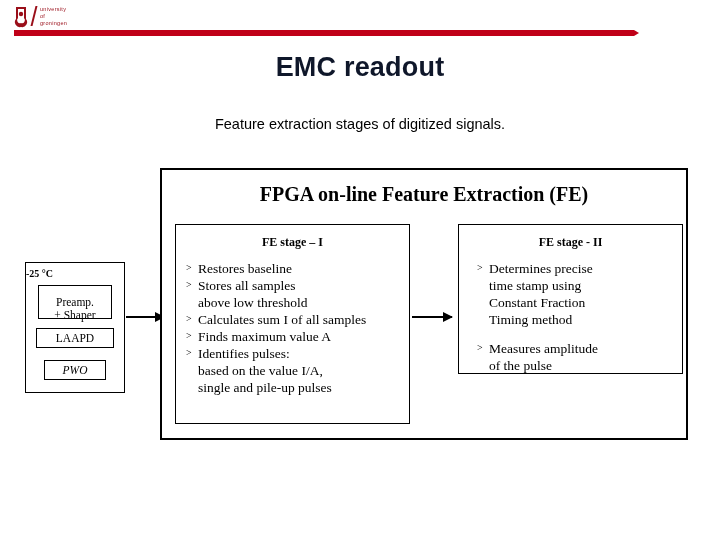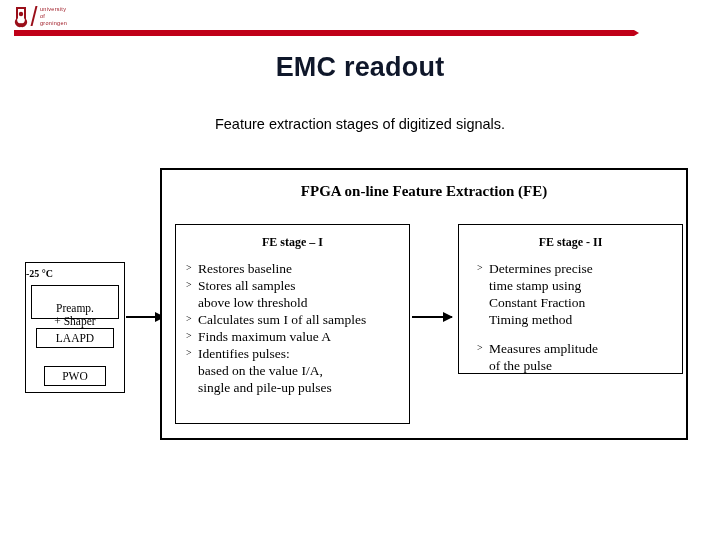--- a/index.html
+++ b/index.html
@@ -107,21 +107,21 @@
     box-sizing: border-box;
   }
   .fpga-title {
     position: absolute;
     left: 0;
     top: 13px;
     width: 100%;
     text-align: center;
     font-family: "Liberation Serif", serif;
     font-weight: bold;
-    font-size: 15px;
+    font-size: 20px;
     color: #000000;
   }
 
   .stage-box {
     position: absolute;
     border: 1.5px solid #000000;
     background: #ffffff;
     box-sizing: border-box;
   }
   .stage1 { left: 175px; top: 56px; width: 235px; height: 200px; }
@@ -186,36 +186,37 @@
   .inner-box {
     border: 1.2px solid #000000;
     background: #ffffff;
     margin: 6px auto 0 auto;
     font-family: "Liberation Serif", serif;
     font-size: 11.5px;
     text-align: center;
     box-sizing: border-box;
   }
   .inner-preamp {
-    width: 88px;
+    width: 74px;
     height: 34px;
-    padding-top: 16px;
+    padding-top: 10px;
     line-height: 13px;
   }
   .inner-laapd {
     width: 78px;
     height: 20px;
     line-height: 18px;
     margin-top: 9px;
   }
   .inner-pwo {
     width: 62px;
     height: 20px;
     line-height: 18px;
-    margin-top: 18px;
+    margin-top: 12px;
+    font-style: italic;
   }
 
   
   .arrow {
     position: absolute;
     height: 2px;
     background: #000000;
   }
   .arrow::after {
     content: "";

